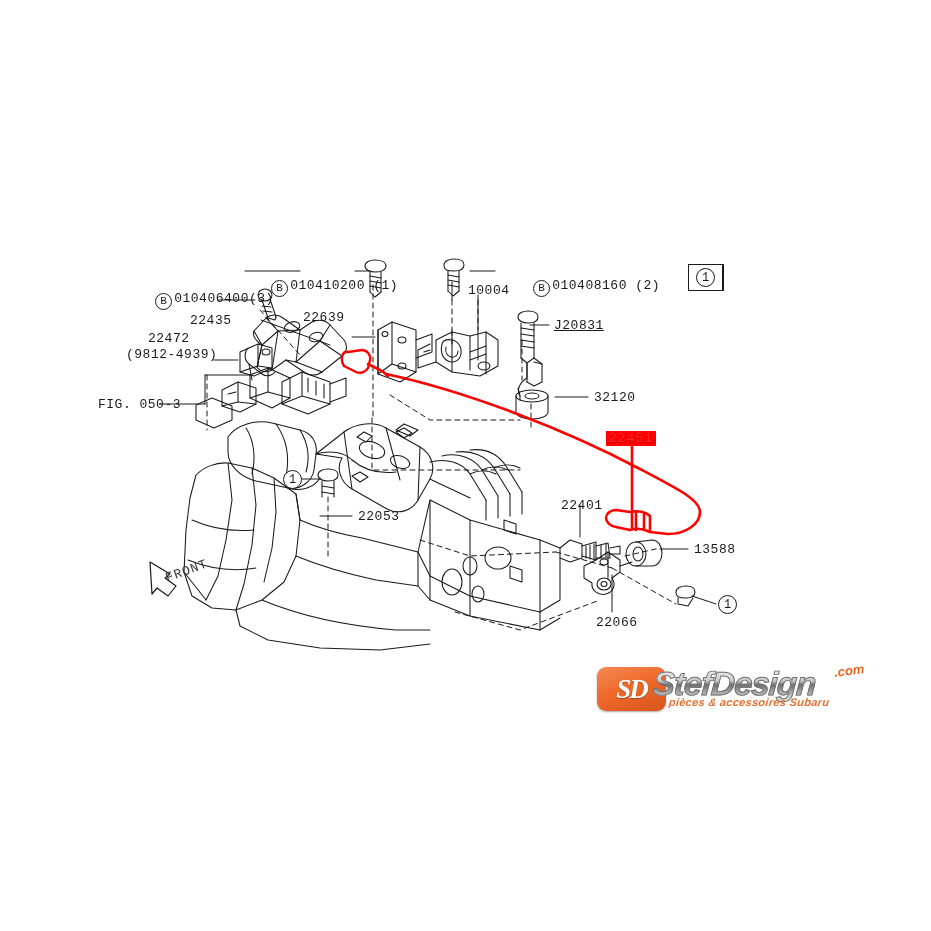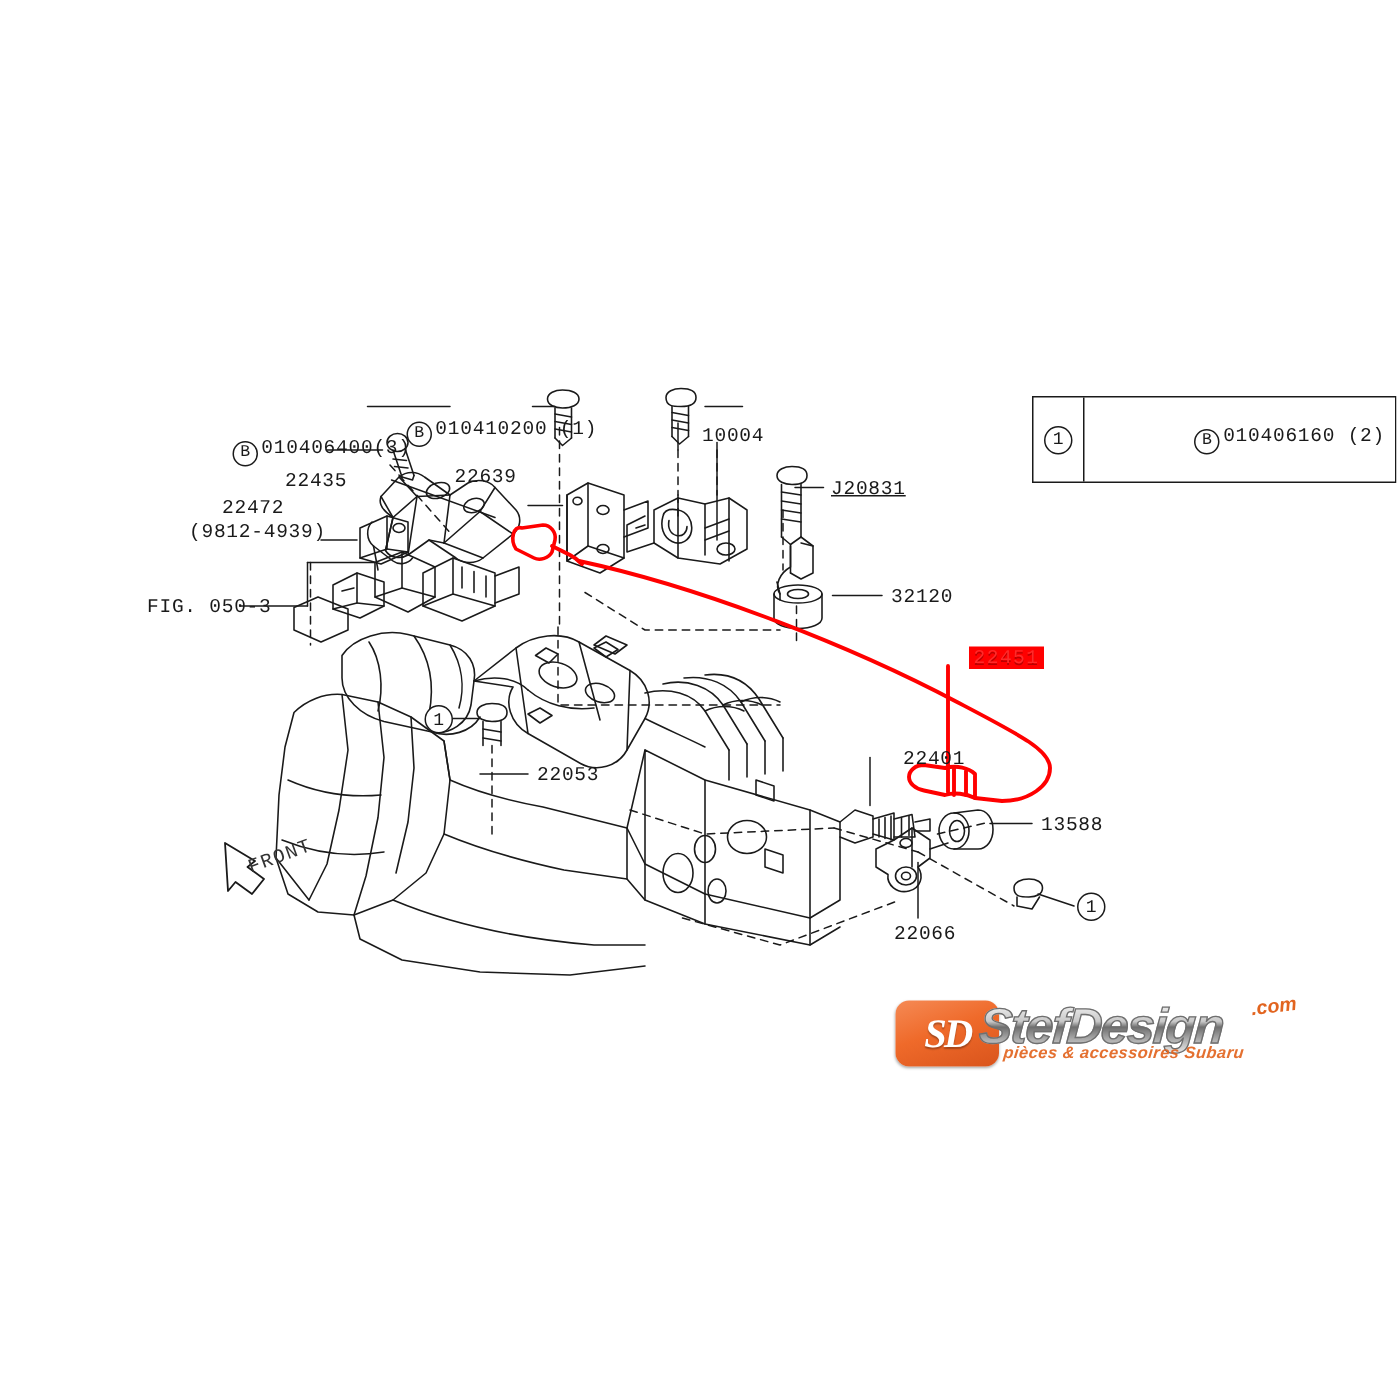--- a/index.html
+++ b/index.html
@@ -324,59 +324,57 @@
   </svg>
 
   <div class="lbl" style="left:238px;top:263px;">
     <span class="bcirc">B</span><span>010410200 (1)</span>
   </div>
 
   <div class="lbl" style="left:122px;top:276px;">
     <span class="bcirc">B</span><span>010406400(3)</span>
   </div>
 
+  <div class="lbl" style="left:500px;top:263px;">
+    <span class="bcirc">B</span><span>010408160 (2)</span>
+  </div>
 
   <div class="lbl" style="left:303px;top:310px;">22639</div>
 
   <div class="lbl" style="left:468px;top:283px;">10004</div>
 
   <div class="lbl" style="left:190px;top:313px;">22435</div>
 
   <div class="lbl" style="left:148px;top:331px;">22472</div>
   <div class="lbl" style="left:126px;top:347px;">(9812-4939)</div>
 
   <div class="lbl" style="left:554px;top:318px;text-decoration:underline;">J20831</div>
 
   <div class="lbl" style="left:594px;top:390px;">32120</div>
 
   <div class="lbl" style="left:98px;top:397px;">FIG. 050-3</div>
 
   <div class="lbl" style="left:358px;top:509px;">22053</div>
 
-  <div class="lbl" style="left:561px;top:498px;margin-left:41px;">22401</div>
+  <div class="lbl" style="left:561px;top:498px;">22401</div>
 
   <div class="lbl" style="left:694px;top:542px;">13588</div>
 
   <div class="lbl" style="left:596px;top:615px;">22066</div>
 
   <div class="circ" style="left:283px;top:470px;">1</div>
   <div class="circ" style="left:718px;top:595px;">1</div>
 
-  <div class="hl" style="left:606px;top:431px;margin-left:40px;">22451</div>
+  <div class="hl" style="left:606px;top:431px;">22451</div>
 
   <div class="front" style="left:166px;top:571px;">FRONT</div>
 
   <div id="legend" style="left:688px;top:264px;">
     <div class="cell left">
       <span class="circ" style="position:static;">1</span>
-    </div>
-    <div class="cell">
-      <span class="lbl" style="position:static;">
-        <span class="bcirc">B</span><span>010406160 (2)</span>
-      </span>
     </div>
   </div>
 
   <div id="wm">
     <div class="badge">
       <span>SD</span>
     </div>
     <div class="wordmark">StefDesign</div>
     <div class="dotcom">.com</div>
     <div class="tag">pièces &amp; accessoires Subaru</div>

